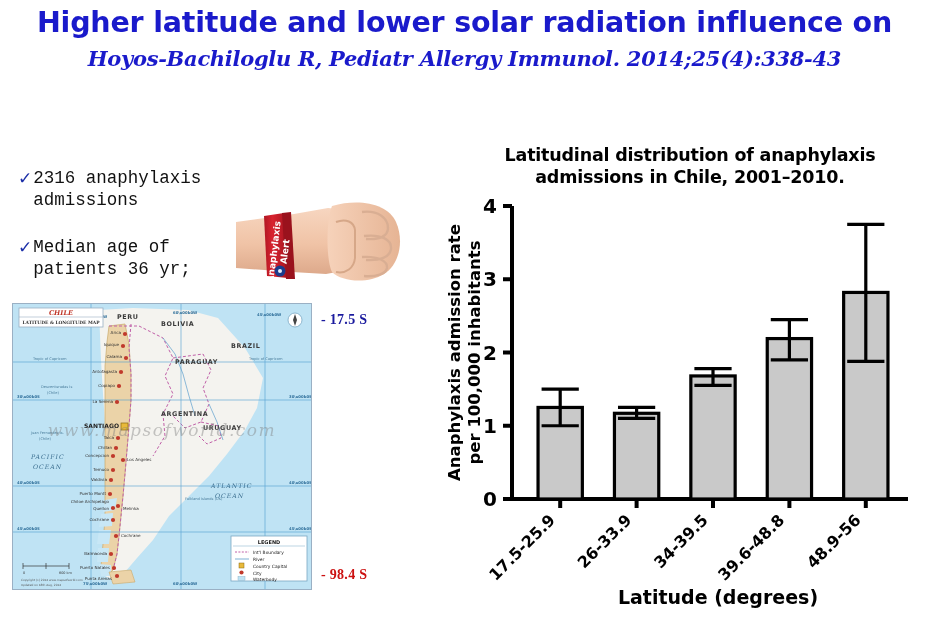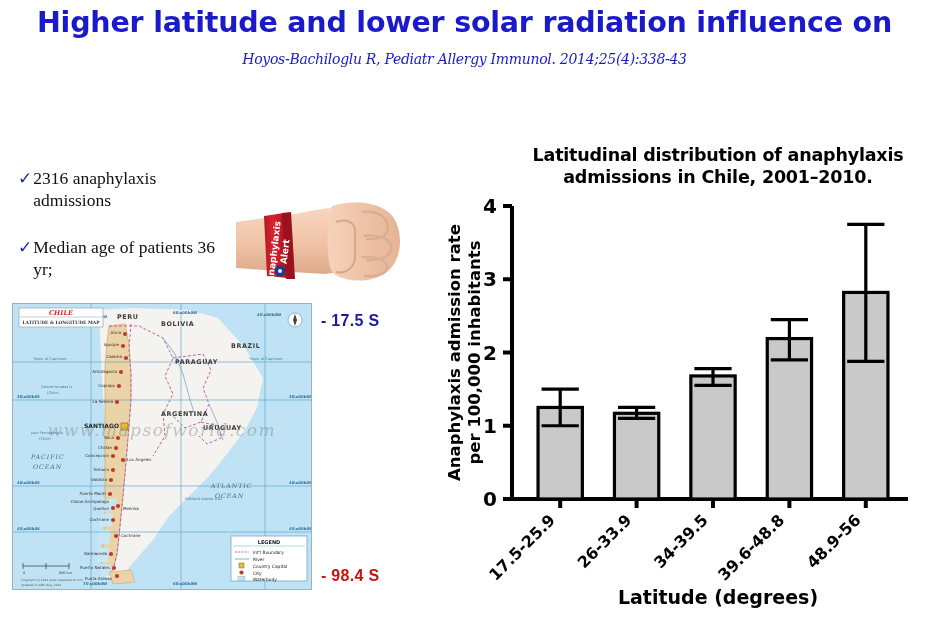--- a/index.html
+++ b/index.html
@@ -10,49 +10,49 @@
   }
   .slide{position:absolute;inset:0;}
 
   
   .title-block{position:absolute;left:0;top:6px;width:929px;text-align:center;}
   .title-line{
     color:#1A1ACB;font-weight:bold;font-size:28.5px;line-height:34px;
     letter-spacing:-0.2px;font-family:"DejaVu Sans",sans-serif;
   }
   .citation{
-    color:#1A1ACB;font-style:italic;font-weight:normal;font-size:14px;
+    color:#1A1ACB;font-style:italic;font-weight:bold;font-size:21px;
     line-height:30px;margin-top:4px;font-family:"DejaVu Serif",serif;
     letter-spacing:-0.3px;
   }
 
   
   .bullets{position:absolute;left:18px;top:168px;width:215px;}
   .bullet{display:flex;align-items:flex-start;margin-bottom:26px;}
   .tick{color:#1C2FA8;font-size:17px;line-height:21px;margin-right:1px;flex:0 0 auto;}
-  .btext{color:#111111;font-size:17.5px;line-height:21.5px;font-family:Liberation Serif, serif;}
+  .btext{color:#111111;font-size:17.5px;line-height:21.5px;font-family:Liberation Mono, monospace;}
 
   
   .hand-wrap{position:absolute;left:236px;top:178px;width:172px;height:122px;}
   .hand-svg{display:block;}
 
   
   .map{position:absolute;left:12px;top:303px;width:300px;height:287px;
        border:1px solid #9ab0c4;box-sizing:border-box;background:#bfe3f4;overflow:hidden;}
   .map-svg{display:block;}
 
-  .lat-label{position:absolute;font-size:16px;font-weight:bold;
-             font-family:Liberation Sans, sans-serif;letter-spacing:0.3px;}
+  .lat-label{position:absolute;font-size:14px;font-weight:bold;
+             font-family:Liberation Serif, serif;letter-spacing:0.3px;}
   .lat-top{left:321px;top:312px;color:#1A1A9E;}
   .lat-bot{left:321px;top:567px;color:#CC1111;}
 
   
   .chart{position:absolute;left:440px;top:144px;width:480px;height:480px;}
   .chart-title{
-    position:absolute;left:68px;top:0;width:420px;text-align:center;
+    position:absolute;left:40px;top:0;width:420px;text-align:center;
     font-size:17.5px;font-weight:bold;line-height:22px;color:#000;
     font-family:"DejaVu Sans",sans-serif;letter-spacing:-0.2px;
   }
   .chart-svg{position:absolute;left:0;top:0;}
 </style>
 </head>
 <body>
 
 <div class="slide">
 

